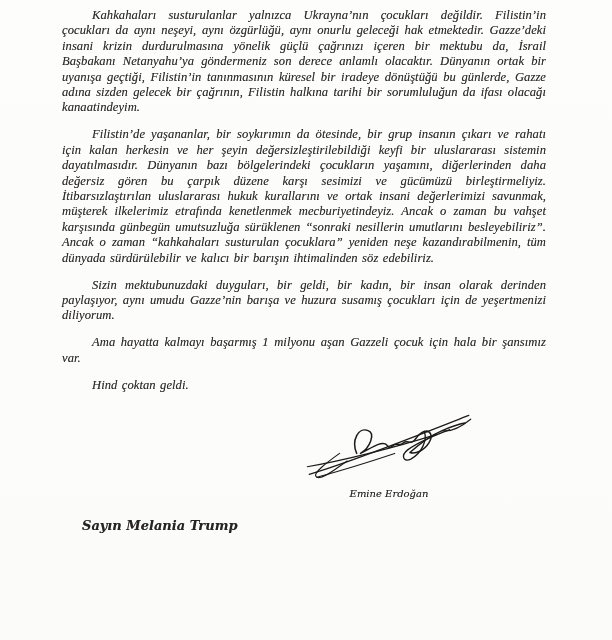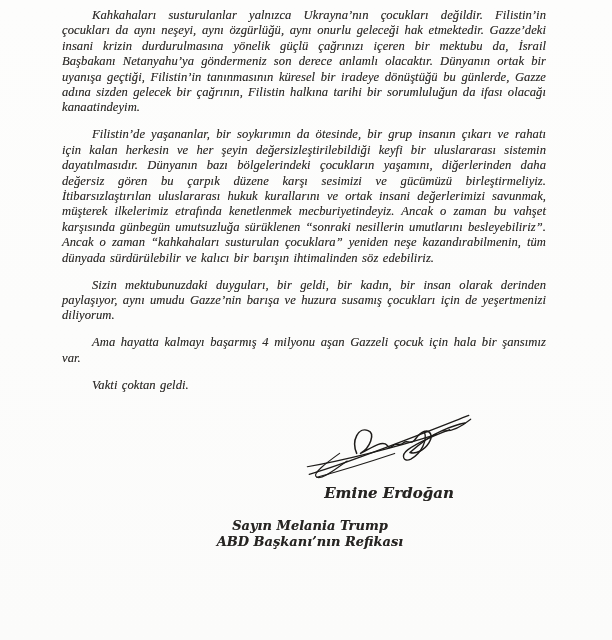--- a/index.html
+++ b/index.html
@@ -38,32 +38,32 @@
     margin-right: 0;
     text-align: center;
   }
   .signature-svg {
     display: block;
     margin: 4px auto 6px auto;
     width: 176px; height: 76px;
   }
   .sig-name, .sig-title {
     font-family: "DejaVu Serif", serif;
-    font-weight: bold;
+    font-weight: normal;
     font-style: italic;
-    font-size: 15px;
+    font-size: 10px;
     line-height: 15px;
     color: #262422;
     text-shadow: 0 0 0.5px rgba(60,55,50,0.5);
     white-space: nowrap;
   }
   .recipient-block {
     margin-top: 17px;
-    margin-left: 12px;
-    text-align: center;
+    margin-left: 20px;
+    text-align: left;
   }
   .recipient-block div {
     font-family: "DejaVu Serif", serif;
     font-weight: bold;
     font-style: italic;
     font-size: 13px;
     line-height: 15.5px;
     color: #262422;
     text-shadow: 0 0 0.5px rgba(60,55,50,0.5);
     white-space: nowrap;
@@ -72,35 +72,34 @@
 </style>
 </head>
 <body>
 
 <div class="page">
 
   <div class="body-text">
     <p>Kahkahaları susturulanlar yalnızca Ukrayna’nın çocukları değildir. Filistin’in çocukları da aynı neşeyi, aynı özgürlüğü, aynı onurlu geleceği hak etmektedir. Gazze’deki insani krizin durdurulmasına yönelik güçlü çağrınızı içeren bir mektubu da, İsrail Başbakanı Netanyahu’ya göndermeniz son derece anlamlı olacaktır. Dünyanın ortak bir uyanışa geçtiği, Filistin’in tanınmasının küresel bir iradeye dönüştüğü bu günlerde, Gazze adına sizden gelecek bir çağrının, Filistin halkına tarihi bir sorumluluğun da ifası olacağı kanaatindeyim.</p>
     <p>Filistin’de yaşananlar, bir soykırımın da ötesinde, bir grup insanın çıkarı ve rahatı için kalan herkesin ve her şeyin değersizleştirilebildiği keyfi bir uluslararası sistemin dayatılmasıdır. Dünyanın bazı bölgelerindeki çocukların yaşamını, diğerlerinden daha değersiz gören bu çarpık düzene karşı sesimizi ve gücümüzü birleştirmeliyiz. İtibarsızlaştırılan uluslararası hukuk kurallarını ve ortak insani değerlerimizi savunmak, müşterek ilkelerimiz etrafında kenetlenmek mecburiyetindeyiz. Ancak o zaman bu vahşet karşısında günbegün umutsuzluğa sürüklenen “sonraki nesillerin umutlarını besleyebiliriz”. Ancak o zaman “kahkahaları susturulan çocuklara” yeniden neşe kazandırabilmenin, tüm dünyada sürdürülebilir ve kalıcı bir barışın ihtimalinden söz edebiliriz.</p>
     <p>Sizin mektubunuzdaki duyguları, bir geldi, bir kadın, bir insan olarak derinden paylaşıyor, aynı umudu Gazze’nin barışa ve huzura susamış çocukları için de yeşertmenizi diliyorum.</p>
-    <p>Ama hayatta kalmayı başarmış 4 milyonu aşan Gazzeli çocuk için hala bir şansımız var.</p>
-    <p>Vakti çoktan geldi.</p>
+    <p>Ama hayatta kalmayı başarmış 1 milyonu aşan Gazzeli çocuk için hala bir şansımız var.</p>
+    <p>Hind çoktan geldi.</p>
 
     <div class="signature-block">
       <svg class="signature-svg" viewBox="0 0 180 80" xmlns="http://www.w3.org/2000/svg" aria-hidden="true">
         <path class="ink-path" stroke-width="1.3" d="M6,74 C48,62 118,34 174,12"></path>
         <path class="ink-path" stroke-width="1.2" d="M4,66 C40,60 96,46 140,32"></path>
         <path class="ink-path" stroke-width="1.1" d="M14,77 C40,70 72,60 96,52"></path>
         <path class="ink-path" stroke-width="1.2" d="M38,52 C24,62 8,74 14,77 C20,80 34,68 46,60"></path>
         <path class="ink-path" stroke-width="1.6" d="M56,52 C50,38 58,24 68,28 C76,31 70,46 60,52 C72,46 80,40 86,42 C90,44 89,48 94,44 C98,40 101,45 105,41 C109,37 112,43 116,39 C119,36 121,31 127,29 C133,27 137,33 132,41 C127,49 118,53 112,51 C120,44 134,33 146,28 C155,24 164,21 170,20"></path>
         <path class="ink-path" stroke-width="1.4" d="M127,29 C131,38 124,52 113,58 C105,62 102,54 110,48 C120,41 138,33 154,27"></path>
         <path class="ink-path" stroke-width="1.2" d="M146,28 C156,30 166,24 176,16"></path>
       </svg>
       <div class="sig-name">Emine Erdoğan</div>
     </div>
 
     <div class="recipient-block">
       <div>Sayın Melania Trump</div>
-      <div>ABD Başkanı’nın Refikası</div>
     </div>
   </div>
 
 </div>
 
 </body></html>

